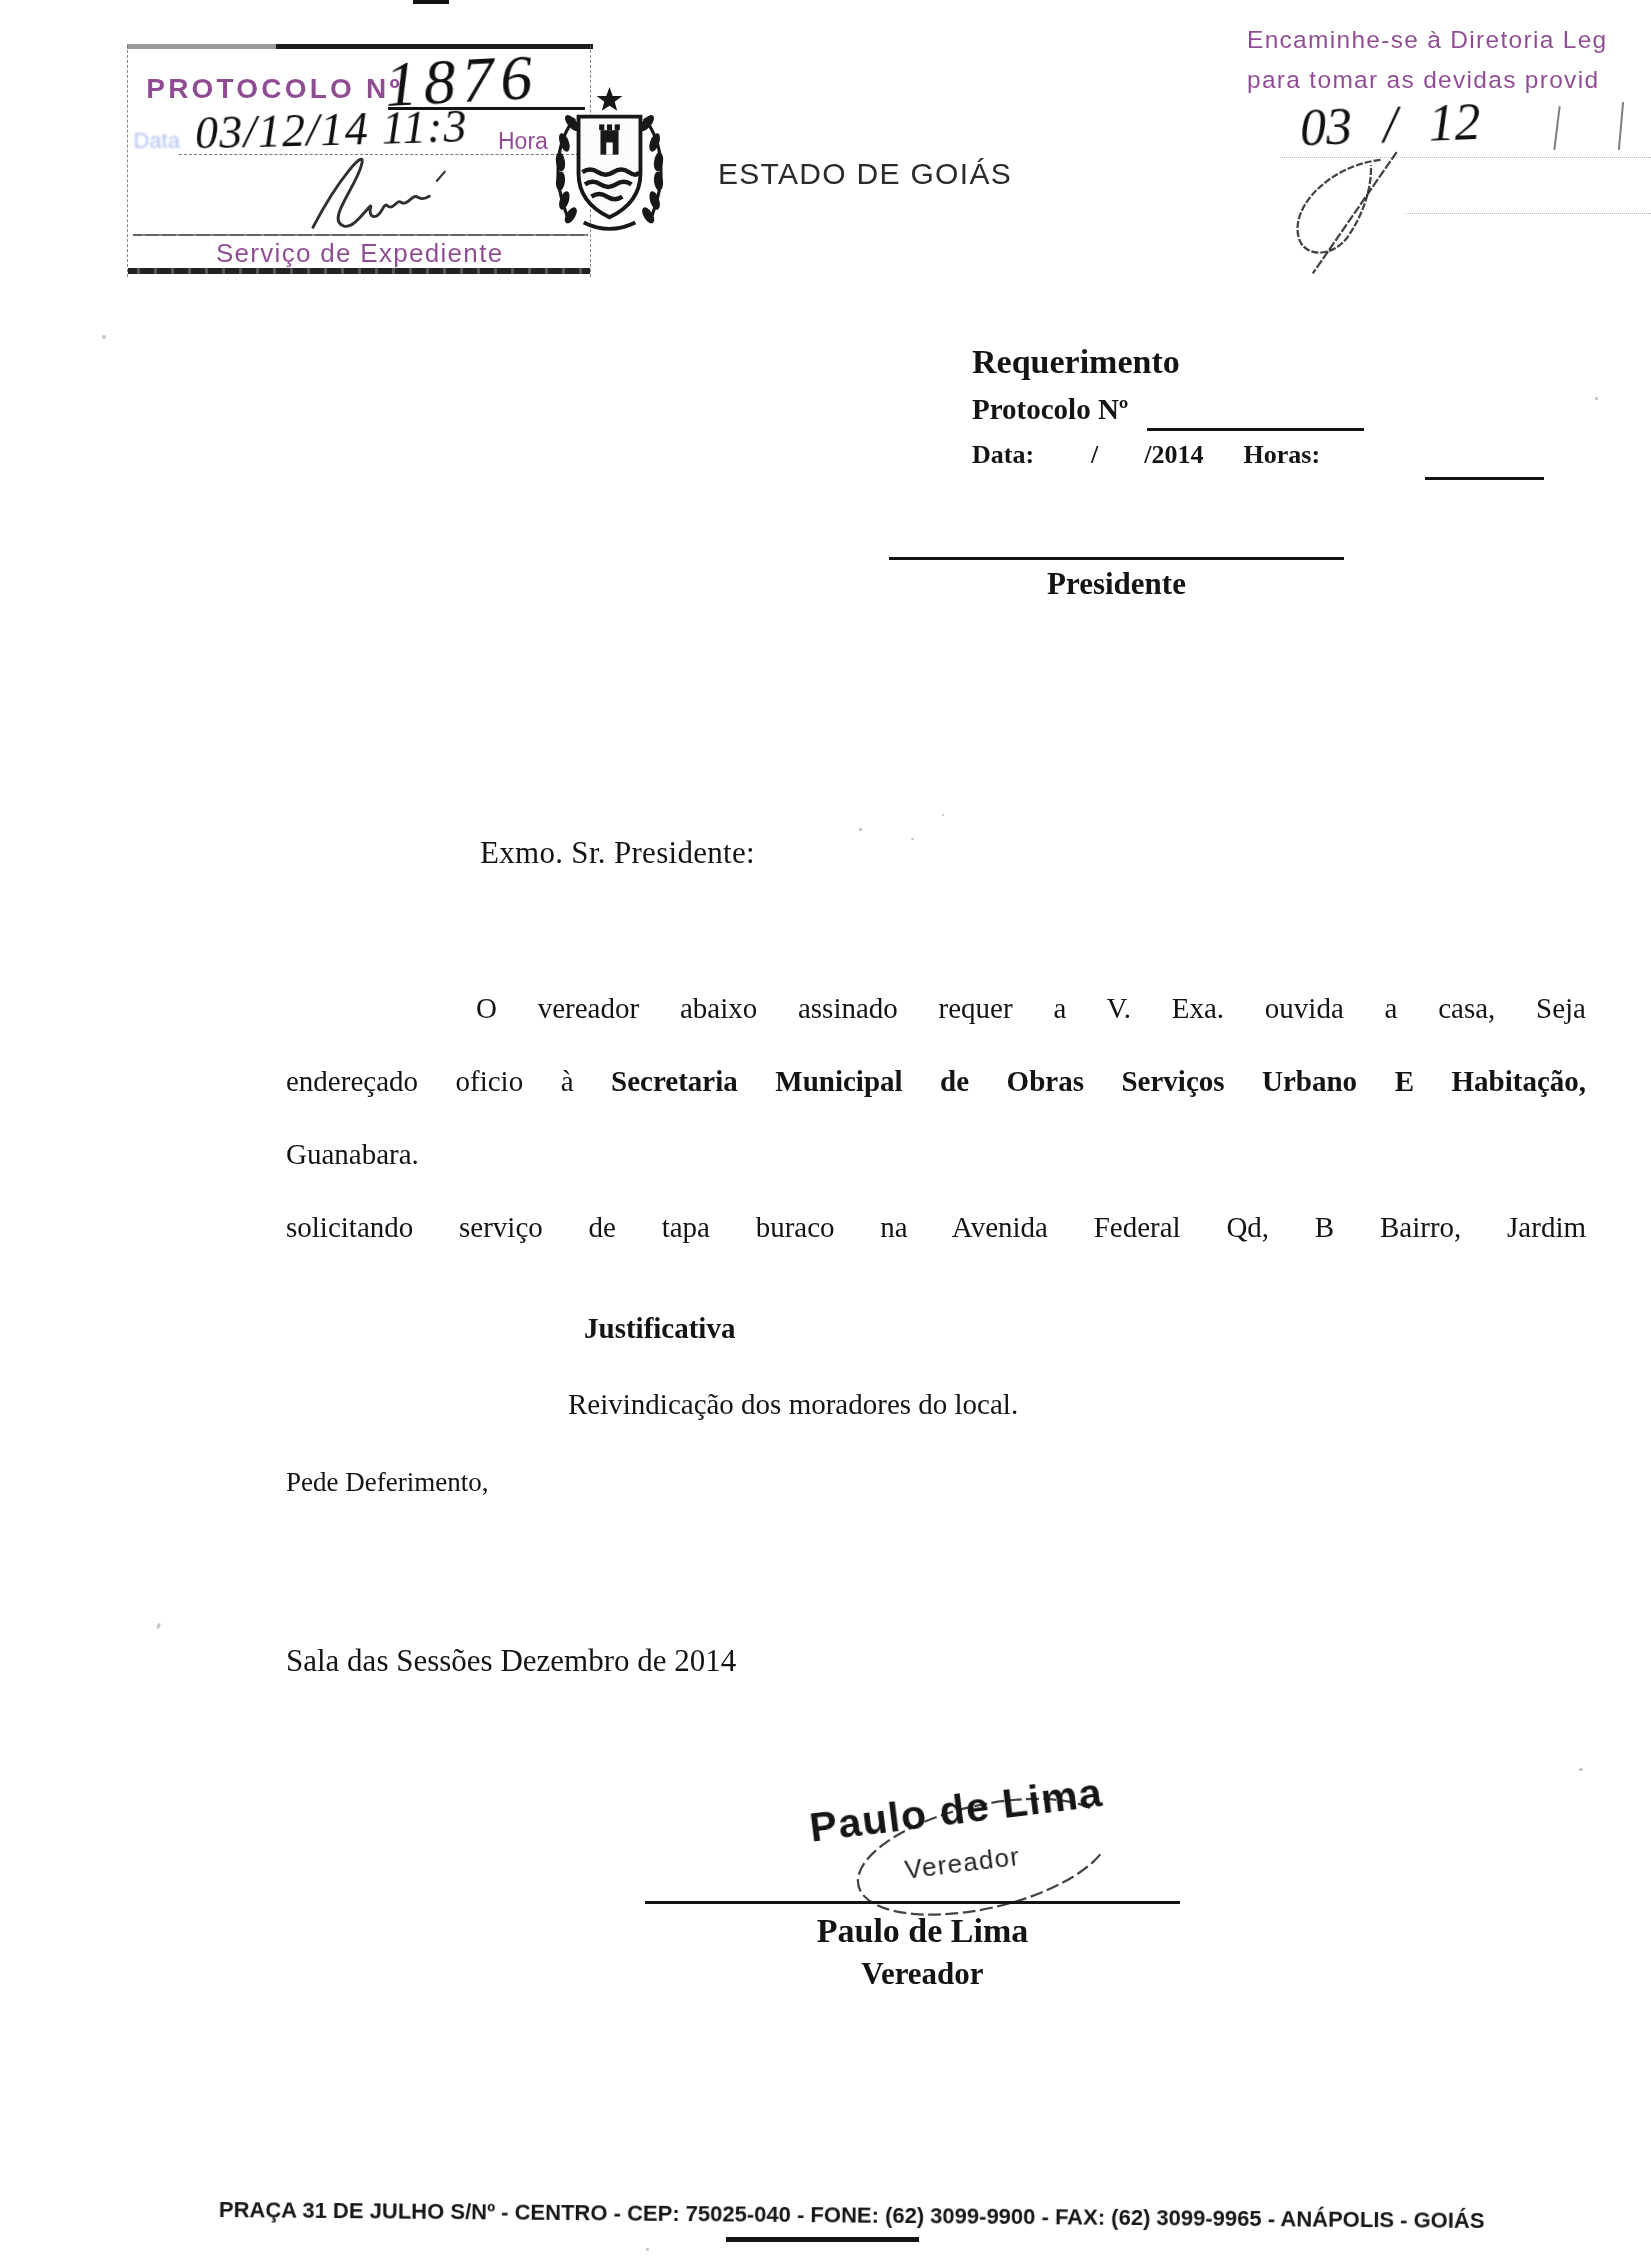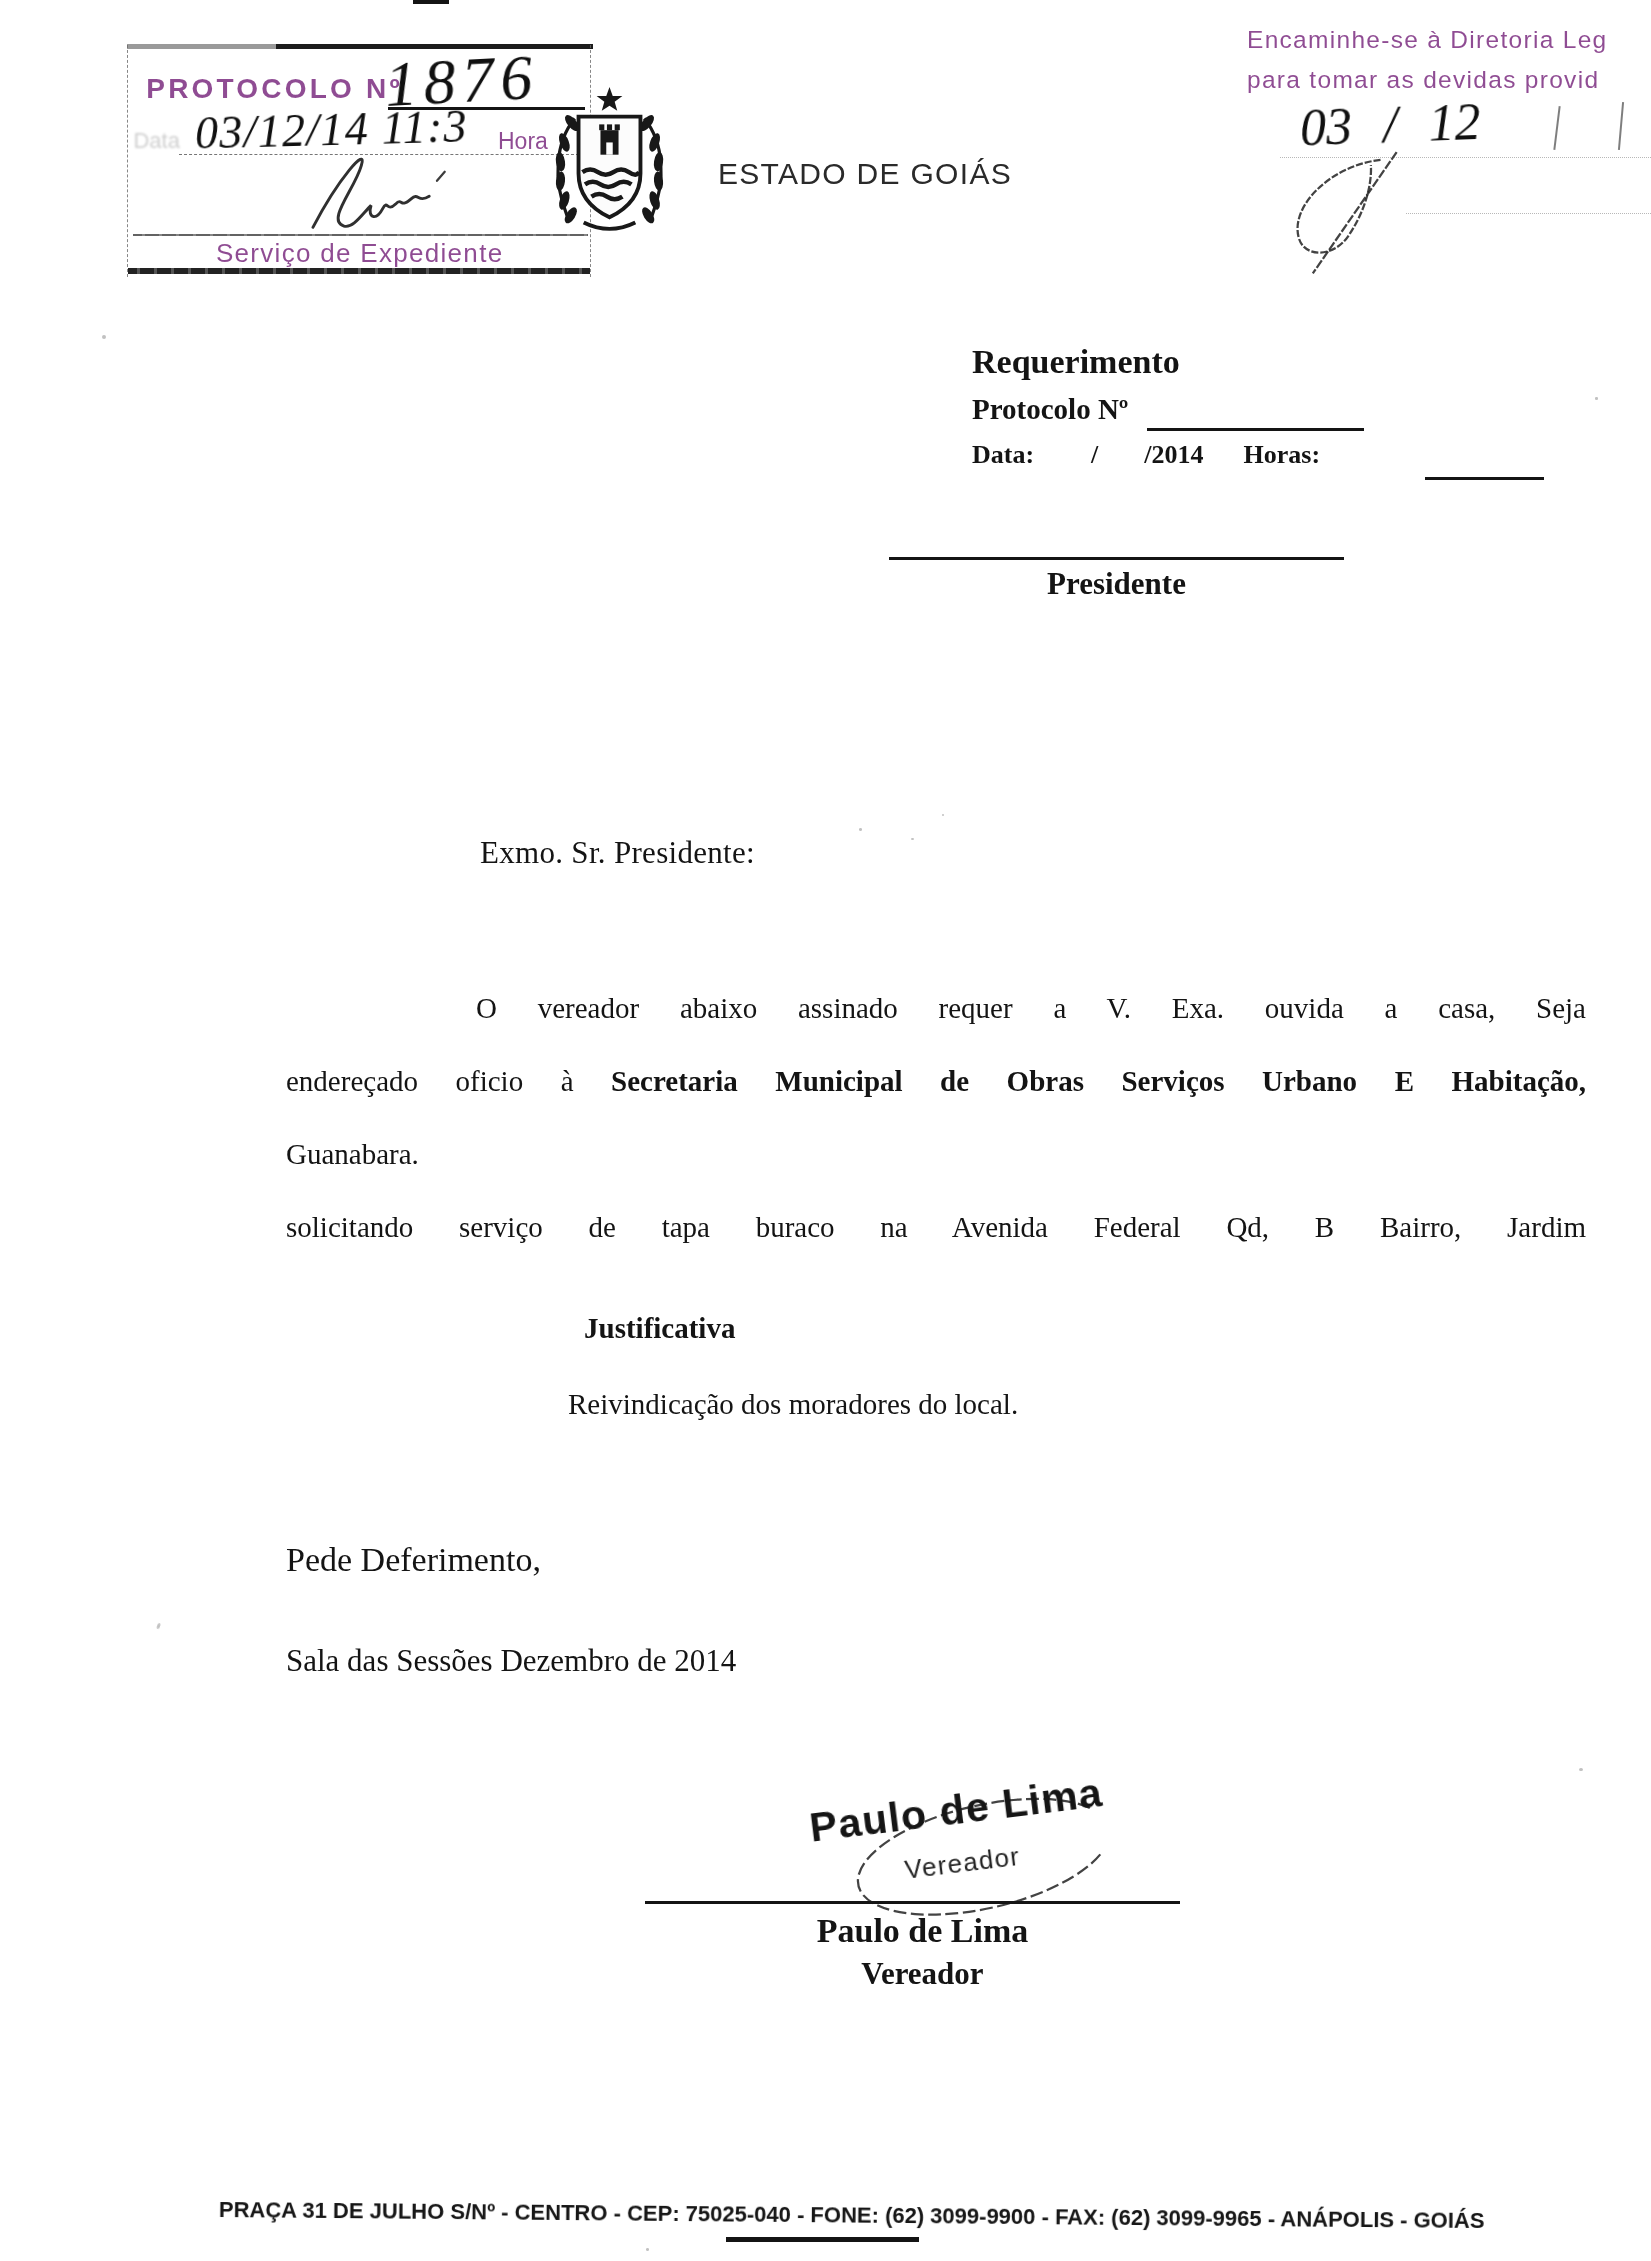--- a/index.html
+++ b/index.html
@@ -6,21 +6,21 @@
   .page{
     position:relative;width:1651px;height:2261px;background:#ffffff;
     overflow:hidden;font-family:"Liberation Serif",serif;color:#141414;
   }
   .abs{position:absolute;}
   .serif{font-family:"Liberation Serif",serif;}
   .sans{font-family:"Liberation Sans",sans-serif;}
   .b{font-weight:bold;}
   .print{filter:blur(0.2px);}
   .stamp-ink{filter:blur(0.6px);opacity:.78;color:#701a75;}
-  .faint{filter:blur(0.9px);opacity:.35;color:#737373;}
+  .faint{filter:blur(0.9px);opacity:.35;color:#1d4ed8;}
   .hand{font-style:italic;filter:blur(0.2px);color:#101010;}
   .hline{background:#141414;filter:blur(0.3px);}
   .noisyline{background:repeating-linear-gradient(90deg,#222 0 9px,#555 9px 11.6px,#222 11.6px 17px);filter:blur(0.3px);}
   .dashline{border-top:1.9px dashed #555;filter:blur(0.3px);opacity:.8;}
   .dotline{border-top:1.3px dotted #8a8a8a;opacity:.6;}
   .vdash{border-left:1.9px dashed #6a6a6a;filter:blur(0.3px);opacity:.8;}
   .jline{text-align:justify;text-align-last:justify;height:41px;font-size:29px;white-space:normal;margin-top:32px;}
   .jline.last{text-align-last:left;}
   .speck{position:absolute;background:#8f8f8f;border-radius:50%;opacity:.55;filter:blur(0.4px);}
   svg{display:block;}
@@ -138,21 +138,21 @@
       <span>Guanabara.</span><span class="b"></span><span></span>
     </div>
     <div class="jline serif">
       <span>solicitando serviço de tapa buraco na Avenida Federal Qd, B Bairro, Jardim</span><span class="b"></span><span></span>
     </div>
   </div>
 
   <div class="abs serif b print" style="left:584px;top:1312px;font-size:29px;">Justificativa</div>
   <div class="abs serif print" style="left:568px;top:1388px;font-size:29px;">Reivindicação dos moradores do local.</div>
 
-  <div class="abs serif print" style="left:286px;top:1541px;font-size:34px;">Pede Deferimento,</div>
+  <div class="abs serif print" style="left:286px;top:1467px;font-size:27px;">Pede Deferimento,</div>
   <div class="abs serif print" style="left:286px;top:1643px;font-size:31px;">Sala das Sessões Dezembro de 2014</div>
 
   <svg class="abs" style="left:819px;top:1779px;" width="310" height="148" viewBox="0 0 480 230">
     <path d="M 420 45 A 200 80 -13 1 0 438 115" fill="none" stroke="#222" stroke-width="3.5" stroke-dasharray="20 7" opacity="0.85"></path>
   </svg>
   <div class="abs sans b" style="left:807px;top:1805px;font-size:41px;color:#151515;transform:rotate(-7deg);transform-origin:0 0;filter:blur(0.3px);letter-spacing:1.3px;">Paulo de Lima</div>
   <div class="abs sans" style="left:903px;top:1855px;font-size:26px;color:#252525;transform:rotate(-7deg);transform-origin:0 0;filter:blur(0.4px);letter-spacing:1.3px;">Vereador</div>
 
   <div class="abs hline" style="left:645px;top:1901px;width:535px;height:2.6px;"></div>
   <div class="abs serif b print" style="left:697px;top:1912px;width:451px;text-align:center;font-size:34px;">Paulo de Lima</div>

